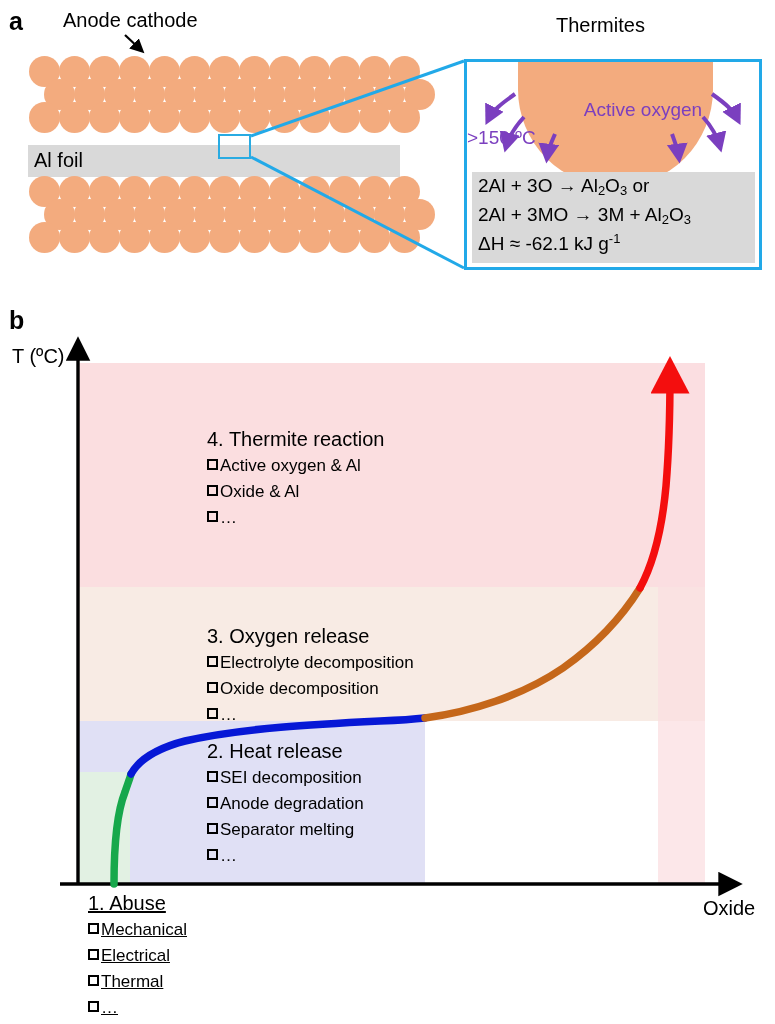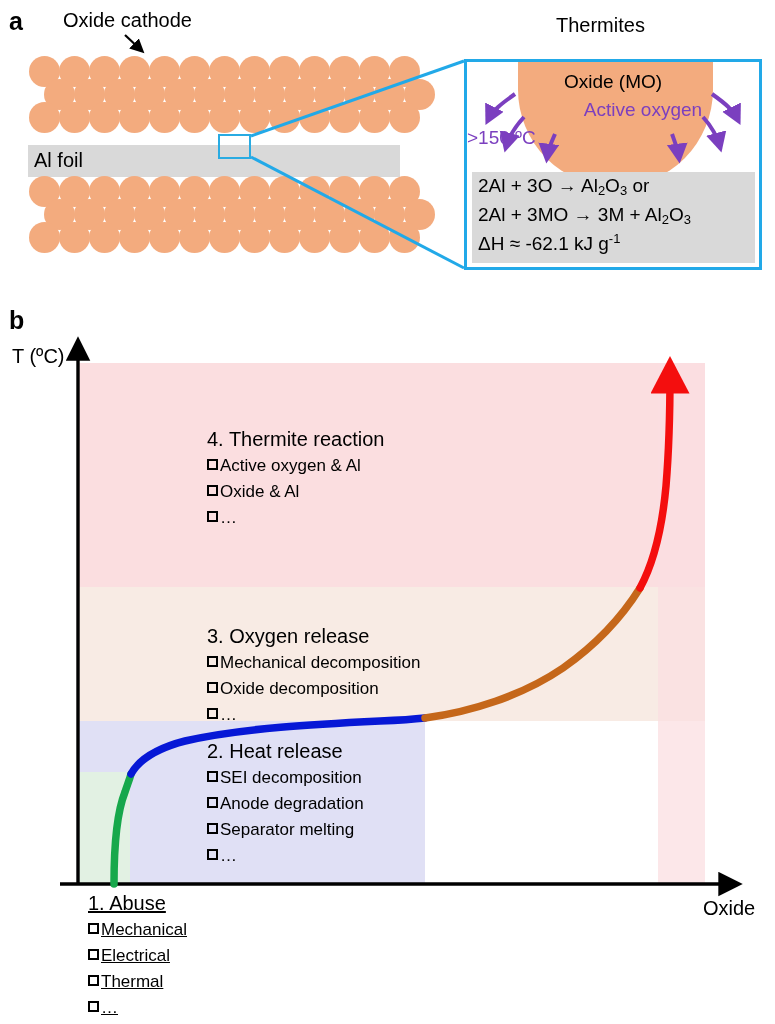--- a/index.html
+++ b/index.html
@@ -172,21 +172,21 @@
   #stage2-block { left: 207px; top: 438px; }
   #stage1-block { left: 88px;  top: 590px; text-decoration: underline; }
 </style>
 </head>
 <body>
 
 <div class="abs" id="panel-a">
 
   <div class="abs panel-letter" style="left:9px; top:9px;">a</div>
 
-  <div class="abs" id="oxide-cathode-label">Oxide cathode</div>
+  <div class="abs" id="oxide-cathode-label">Anode cathode</div>
 
   <svg class="abs" id="cathode-pointer-arrow" width="40" height="26">
     <defs>
       <marker id="blkarrow" markerWidth="7" markerHeight="7" refX="5" refY="3.2" orient="auto">
         <path d="M0,0 L6.5,3.2 L0,6.4 z" fill="#000"></path>
       </marker>
     </defs>
     <line x1="3" y1="2" x2="20" y2="18" stroke="#000" stroke-width="2.2" marker-end="url(#blkarrow)"></line>
   </svg>
 
@@ -283,21 +283,20 @@
     <line x1="251" y1="136" x2="464" y2="61" stroke="#22A9E8" stroke-width="3"></line>
     <line x1="251" y1="157" x2="464" y2="268" stroke="#22A9E8" stroke-width="3"></line>
   </svg>
 
   <div class="abs" id="thermites-title">Thermites</div>
 
   <div class="abs" id="thermites-panel">
 
     <div id="oxide-dome"></div>
 
-    <div id="oxide-mo-label">Oxide (MO)</div>
     <div id="active-oxygen-label">Active oxygen</div>
     <div id="temp-threshold-label">&gt;150 ºC</div>
 
     <svg id="purple-arrows" width="292" height="120">
       <defs>
         <marker id="parrow" markerWidth="5.5" markerHeight="5.5" refX="3.6" refY="2.6" orient="auto">
           <path d="M0,0 L5,2.6 L0,5.2 z" fill="#7B3FBF"></path>
         </marker>
       </defs>
       <g fill="none" stroke="#7B3FBF" stroke-width="4" marker-end="url(#parrow)">
@@ -363,21 +362,21 @@
 
   <div class="stage-block" id="stage4-block">
     <div class="stage-title">4. Thermite reaction</div>
     <span class="stage-item"><span class="bullet-sq"></span><span>Active oxygen &amp; Al</span></span>
     <span class="stage-item"><span class="bullet-sq"></span><span>Oxide &amp; Al</span></span>
     <span class="stage-item"><span class="bullet-sq"></span><span>…</span></span>
   </div>
 
   <div class="stage-block" id="stage3-block">
     <div class="stage-title">3. Oxygen release</div>
-    <span class="stage-item"><span class="bullet-sq"></span><span>Mechanical decomposition</span></span>
+    <span class="stage-item"><span class="bullet-sq"></span><span>Electrolyte decomposition</span></span>
     <span class="stage-item"><span class="bullet-sq"></span><span>Oxide decomposition</span></span>
     <span class="stage-item"><span class="bullet-sq"></span><span>…</span></span>
   </div>
 
   <div class="stage-block" id="stage2-block">
     <div class="stage-title">2. Heat release</div>
     <span class="stage-item"><span class="bullet-sq"></span><span>SEI decomposition</span></span>
     <span class="stage-item"><span class="bullet-sq"></span><span>Anode degradation</span></span>
     <span class="stage-item"><span class="bullet-sq"></span><span>Separator melting</span></span>
     <span class="stage-item"><span class="bullet-sq"></span><span>…</span></span>

